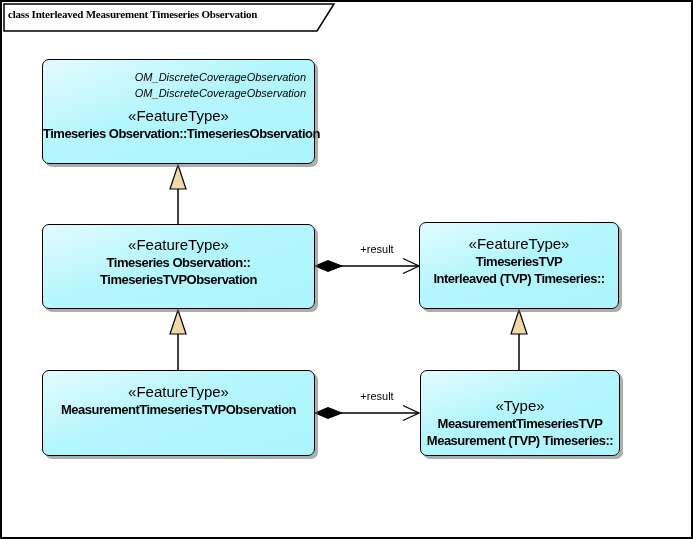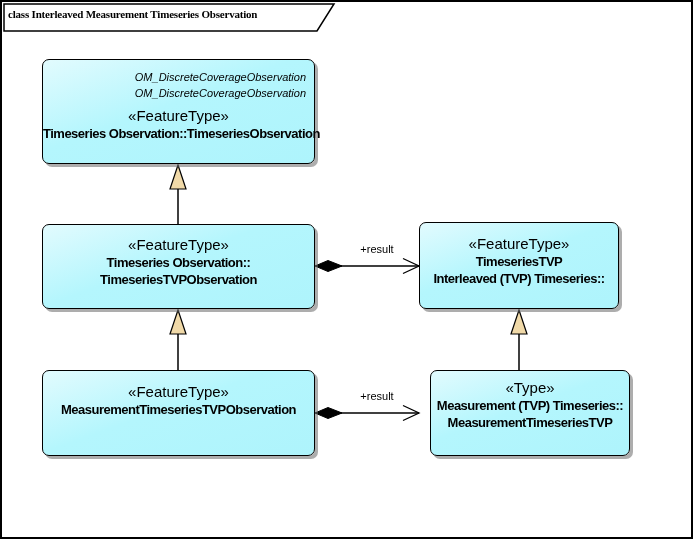--- a/index.html
+++ b/index.html
@@ -40,21 +40,21 @@
   }
   .uml-box .cls-name {
     font-size:13px; font-weight:bold; line-height:17.5px;
     letter-spacing:-0.5px; white-space:nowrap;
   }
   #box-timeseries-observation   { left:40px;  top:57px;  width:273px; height:105px; padding-top:9px; }
   #box-timeseries-observation .stereotype { margin-top:6px; }
   #box-tvp-observation          { left:40px;  top:222px; width:273px; height:85px;  padding-top:11px; }
   #box-timeseries-tvp           { left:417px; top:220px; width:200px; height:87px;  padding-top:12px; }
   #box-meas-tvp-observation     { left:40px;  top:368px; width:273px; height:86px;  padding-top:12px; }
-  #box-meas-timeseries-tvp      { left:428px; top:368px; width:200px; height:86px;  padding-top:8px; }
+  #box-meas-timeseries-tvp      { left:418px; top:368px; width:200px; height:86px;  padding-top:26px; }
   
   .role-label {
     position:absolute; width:80px; text-align:center;
     font-size:11px; line-height:13px; z-index:4;
   }
   #result-label-top    { left:335px; top:241px; }
   #result-label-bottom { left:335px; top:388px; }
   
   #connectors {
     position:absolute; left:0; top:0; width:693px; height:539px;
@@ -125,20 +125,20 @@
     <div class="cls-name">Interleaved (TVP) Timeseries::</div>
   </div>
 
   <div class="uml-box" id="box-meas-tvp-observation">
     <div class="stereotype">«FeatureType»</div>
     <div class="cls-name">MeasurementTimeseriesTVPObservation</div>
   </div>
 
   <div class="uml-box" id="box-meas-timeseries-tvp">
     <div class="stereotype">«Type»</div>
+    <div class="cls-name">MeasurementTimeseriesTVP</div>
     <div class="cls-name">Measurement (TVP) Timeseries::</div>
-    <div class="cls-name">MeasurementTimeseriesTVP</div>
   </div>
 
   <div class="role-label" id="result-label-top">+result</div>
   <div class="role-label" id="result-label-bottom">+result</div>
 
 </div>
 
 </body></html>

